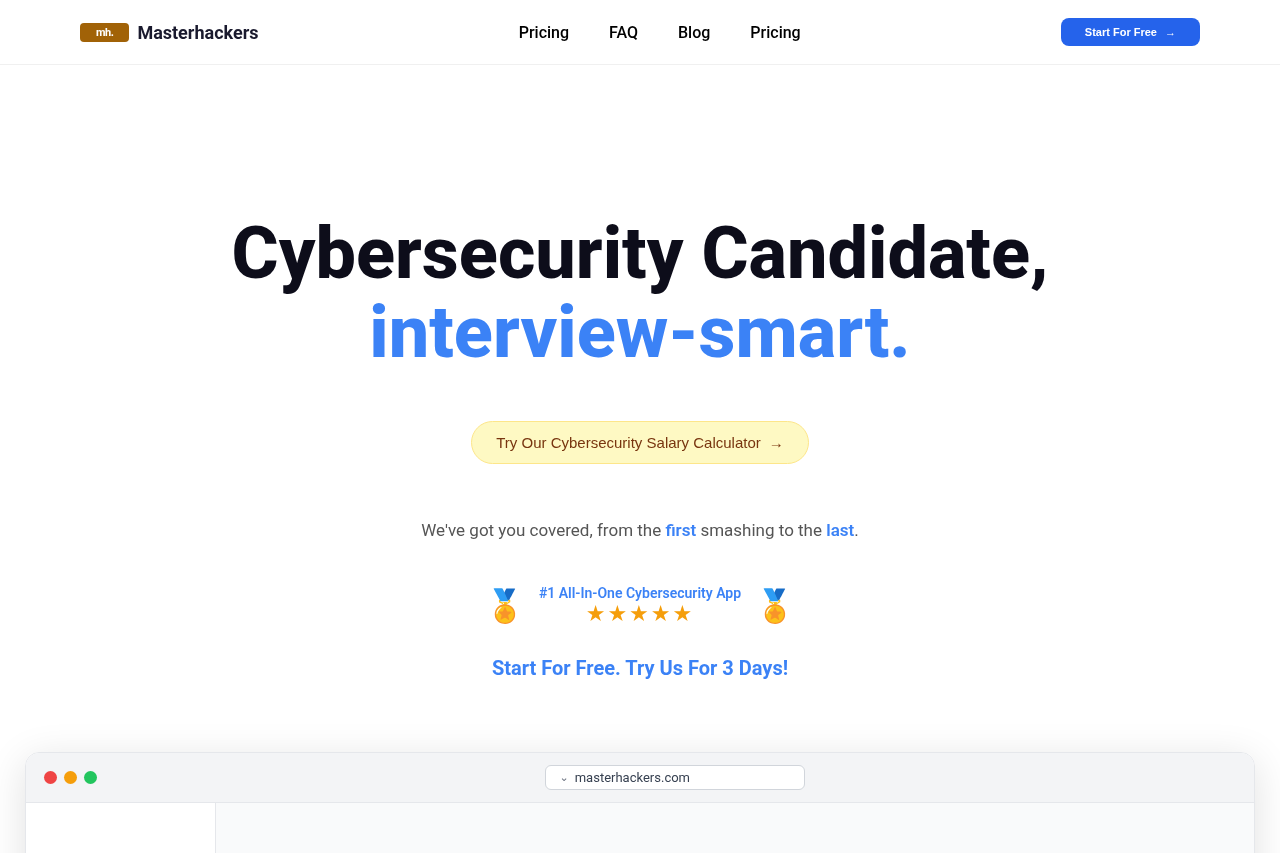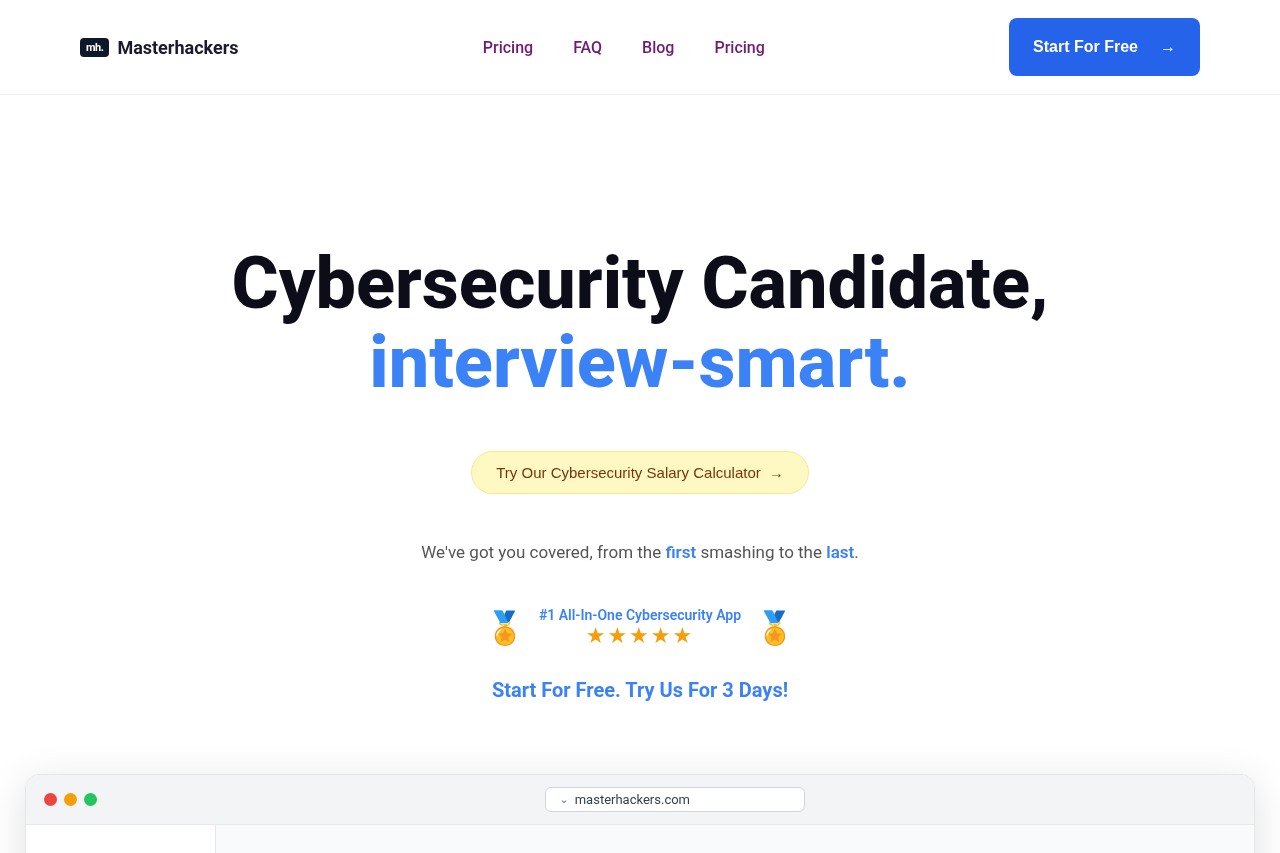--- a/index.html
+++ b/index.html
@@ -24,51 +24,51 @@
     }
     .nav-logo {
       display: flex;
       align-items: center;
       gap: 8px;
       font-weight: 700;
       font-size: 18px;
       color: #1a1a2e;
     }
     .logo-badge {
-      background: #0f172a;
+      background: #a16207;
       color: #fff;
       font-size: 11px;
       font-weight: 700;
-      padding: 3px 6px;
+      padding: 3px 16px;
       border-radius: 4px;
       letter-spacing: -0.5px;
     }
     .nav-links {
       display: flex;
       gap: 40px;
       list-style: none;
     }
     .nav-links a {
       text-decoration: none;
-      color: #701a75;
+      color: #000000;
       font-size: 16px;
       font-weight: 500;
     }
     .nav-cta {
       background: #2563eb;
       color: #fff;
       border: none;
-      padding: 20px 24px;
+      padding: 8px 24px;
       border-radius: 8px;
-      font-size: 16px;
+      font-size: 11px;
       font-weight: 600;
       cursor: pointer;
       display: flex;
       align-items: center;
-      gap: 22px;
+      gap: 8px;
     }
 
     
     .hero {
       text-align: center;
       padding: 70px 40px 40px;
     }
     .hero-title {
       font-size: 72px;
       font-weight: 800;
@@ -86,21 +86,21 @@
       align-items: center;
       gap: 8px;
       background: #fef9c3;
       color: #78350f;
       border: 1px solid #fde68a;
       padding: 12px 24px;
       border-radius: 50px;
       font-size: 15px;
       font-weight: 500;
       cursor: pointer;
-      margin: 28px auto 16px;
+      margin: 28px auto 24px;
     }
     .hero-subtitle {
       font-size: 17px;
       color: #555;
       line-height: 1.7;
       max-width: 600px;
       margin: 0 auto 40px;
     }
     .hero-subtitle-blue { color: #3b82f6; font-weight: 600; }
     .hero-award {

